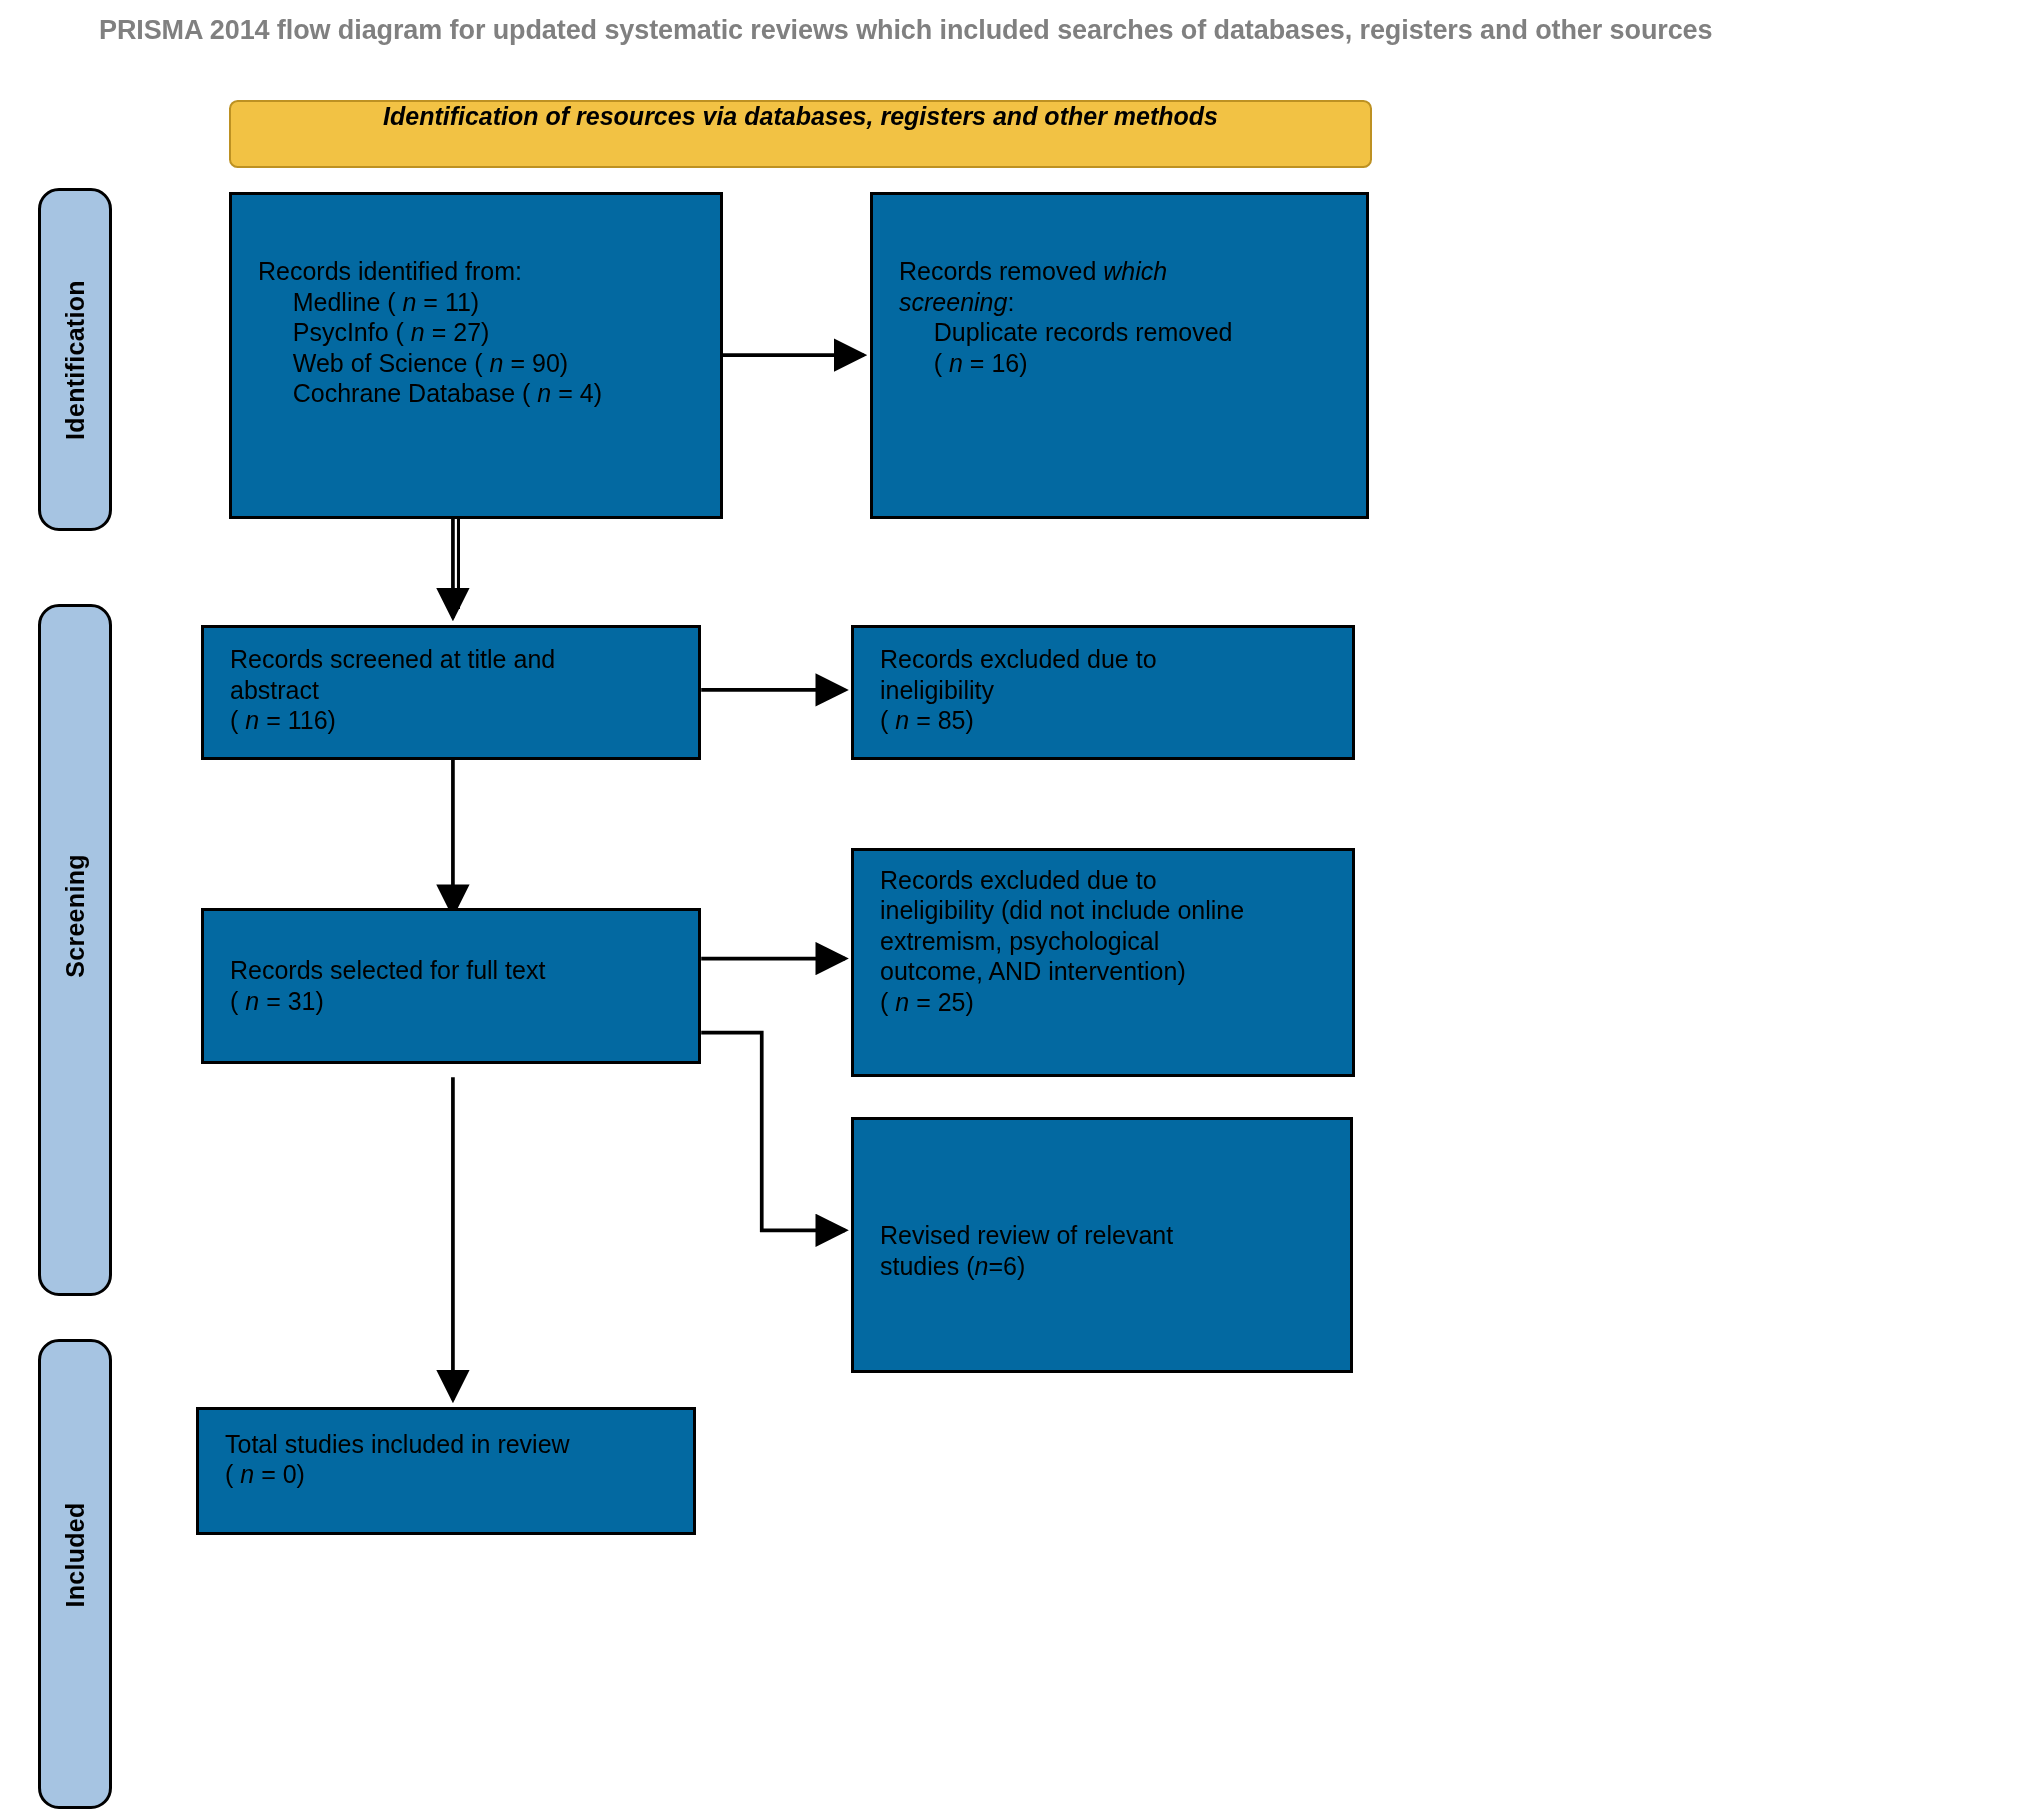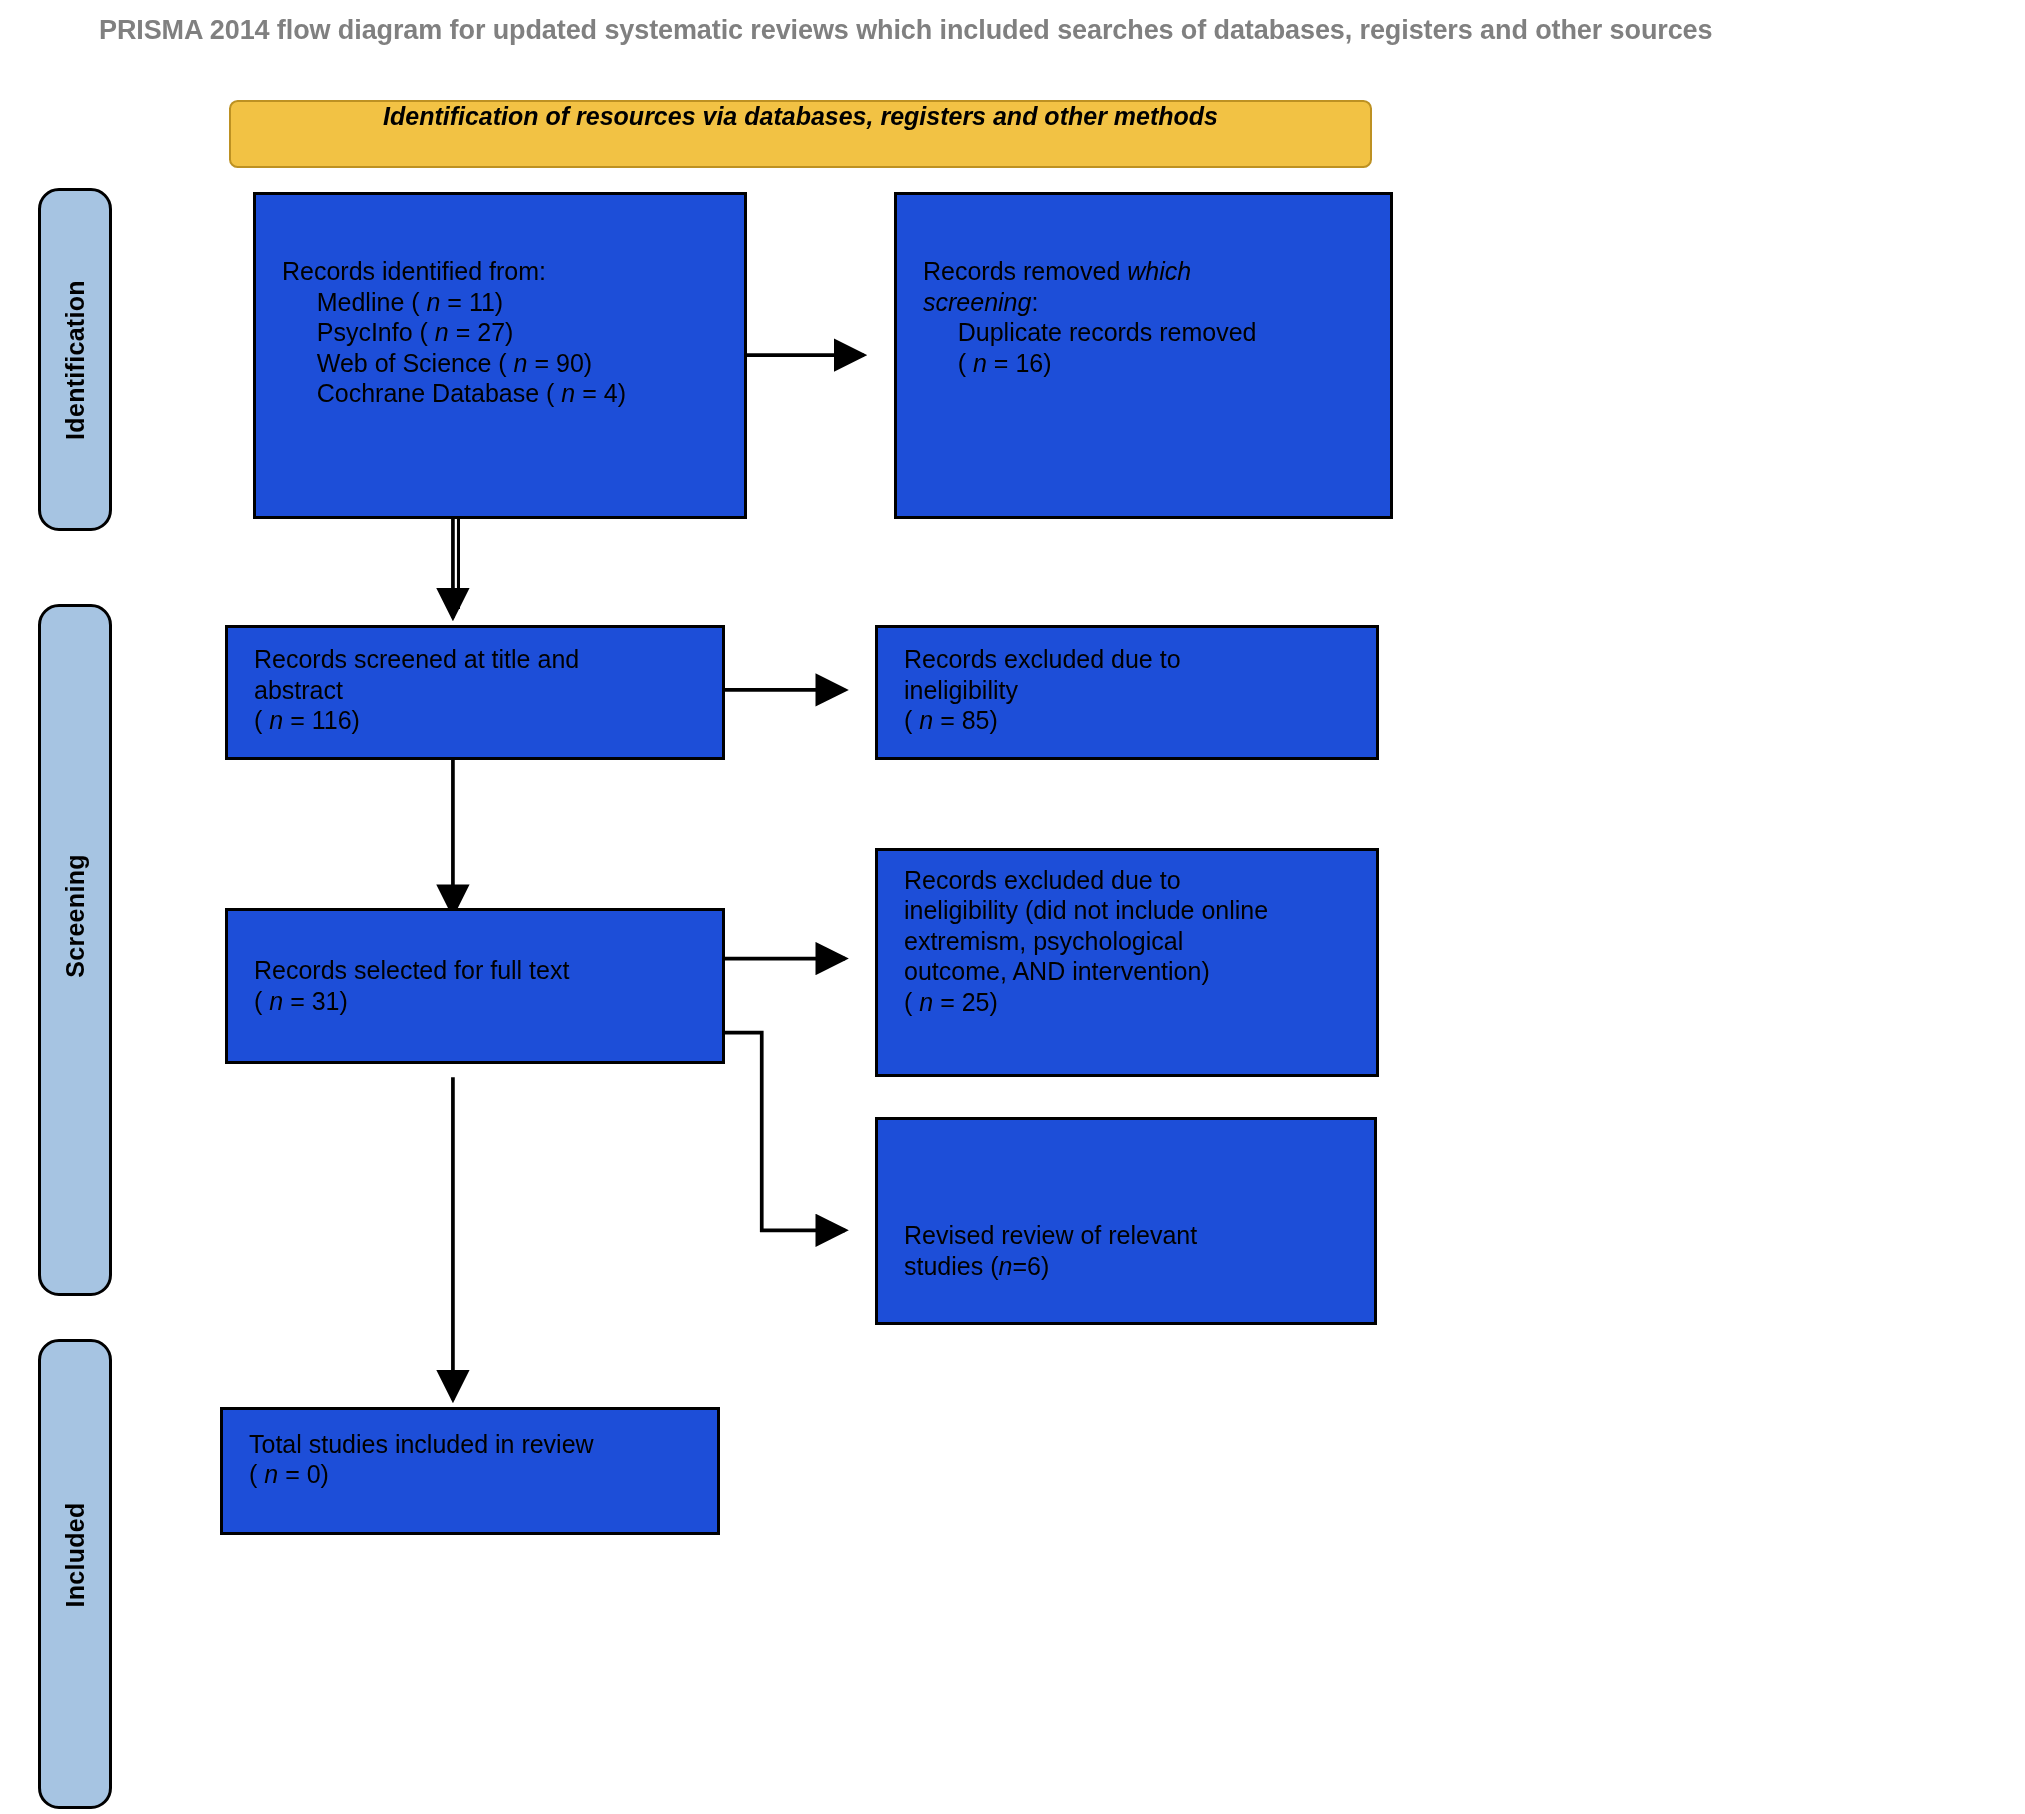--- a/index.html
+++ b/index.html
@@ -78,24 +78,23 @@
   .section-banner .banner-label {
     font-size: 25px;
     font-weight: bold;
     color: #000000;
     white-space: nowrap;
   }
 
   
   .flow-box {
     position: absolute;
-    background: #1d4ed8;
+    background: #0369a1;
     border: 3.1px solid #000000;
     box-sizing: border-box;
-    margin-left: 24px;
   }
   .flow-box .box-text {
     position: absolute;
     left: 26px;
     right: 13.6px;
     font-size: 25px;
     line-height: 1.22;
     color: #000000;
     white-space: pre-wrap;
   }
@@ -113,21 +112,21 @@
 
   .box-excluded-1      { left: 851px; top: 625px; width: 504px;  height: 135px; }
   .box-excluded-1 .box-text { top: 16px; }
 
   .box-fulltext        { left: 201px;  top: 908px; width: 500px;  height: 156px; }
   .box-fulltext .box-text { top: 44px; }
 
   .box-excluded-2      { left: 851px; top: 848px; width: 504px;  height: 229px; }
   .box-excluded-2 .box-text { top: 13.6px; }
 
-  .box-revised         { left: 851px; top: 1117px; width: 502px;  height: 208px; }
+  .box-revised         { left: 851px; top: 1117px; width: 502px;  height: 256px; }
   .box-revised .box-text { top: 100px; }
 
   .box-total           { left: 196px;  top: 1407px; width: 500px;  height: 128px; }
   .box-total .box-text { top: 18.5px; }
 
   
   #connectors {
     position: absolute;
     left: 0; top: 0;
     width: 2025px;

